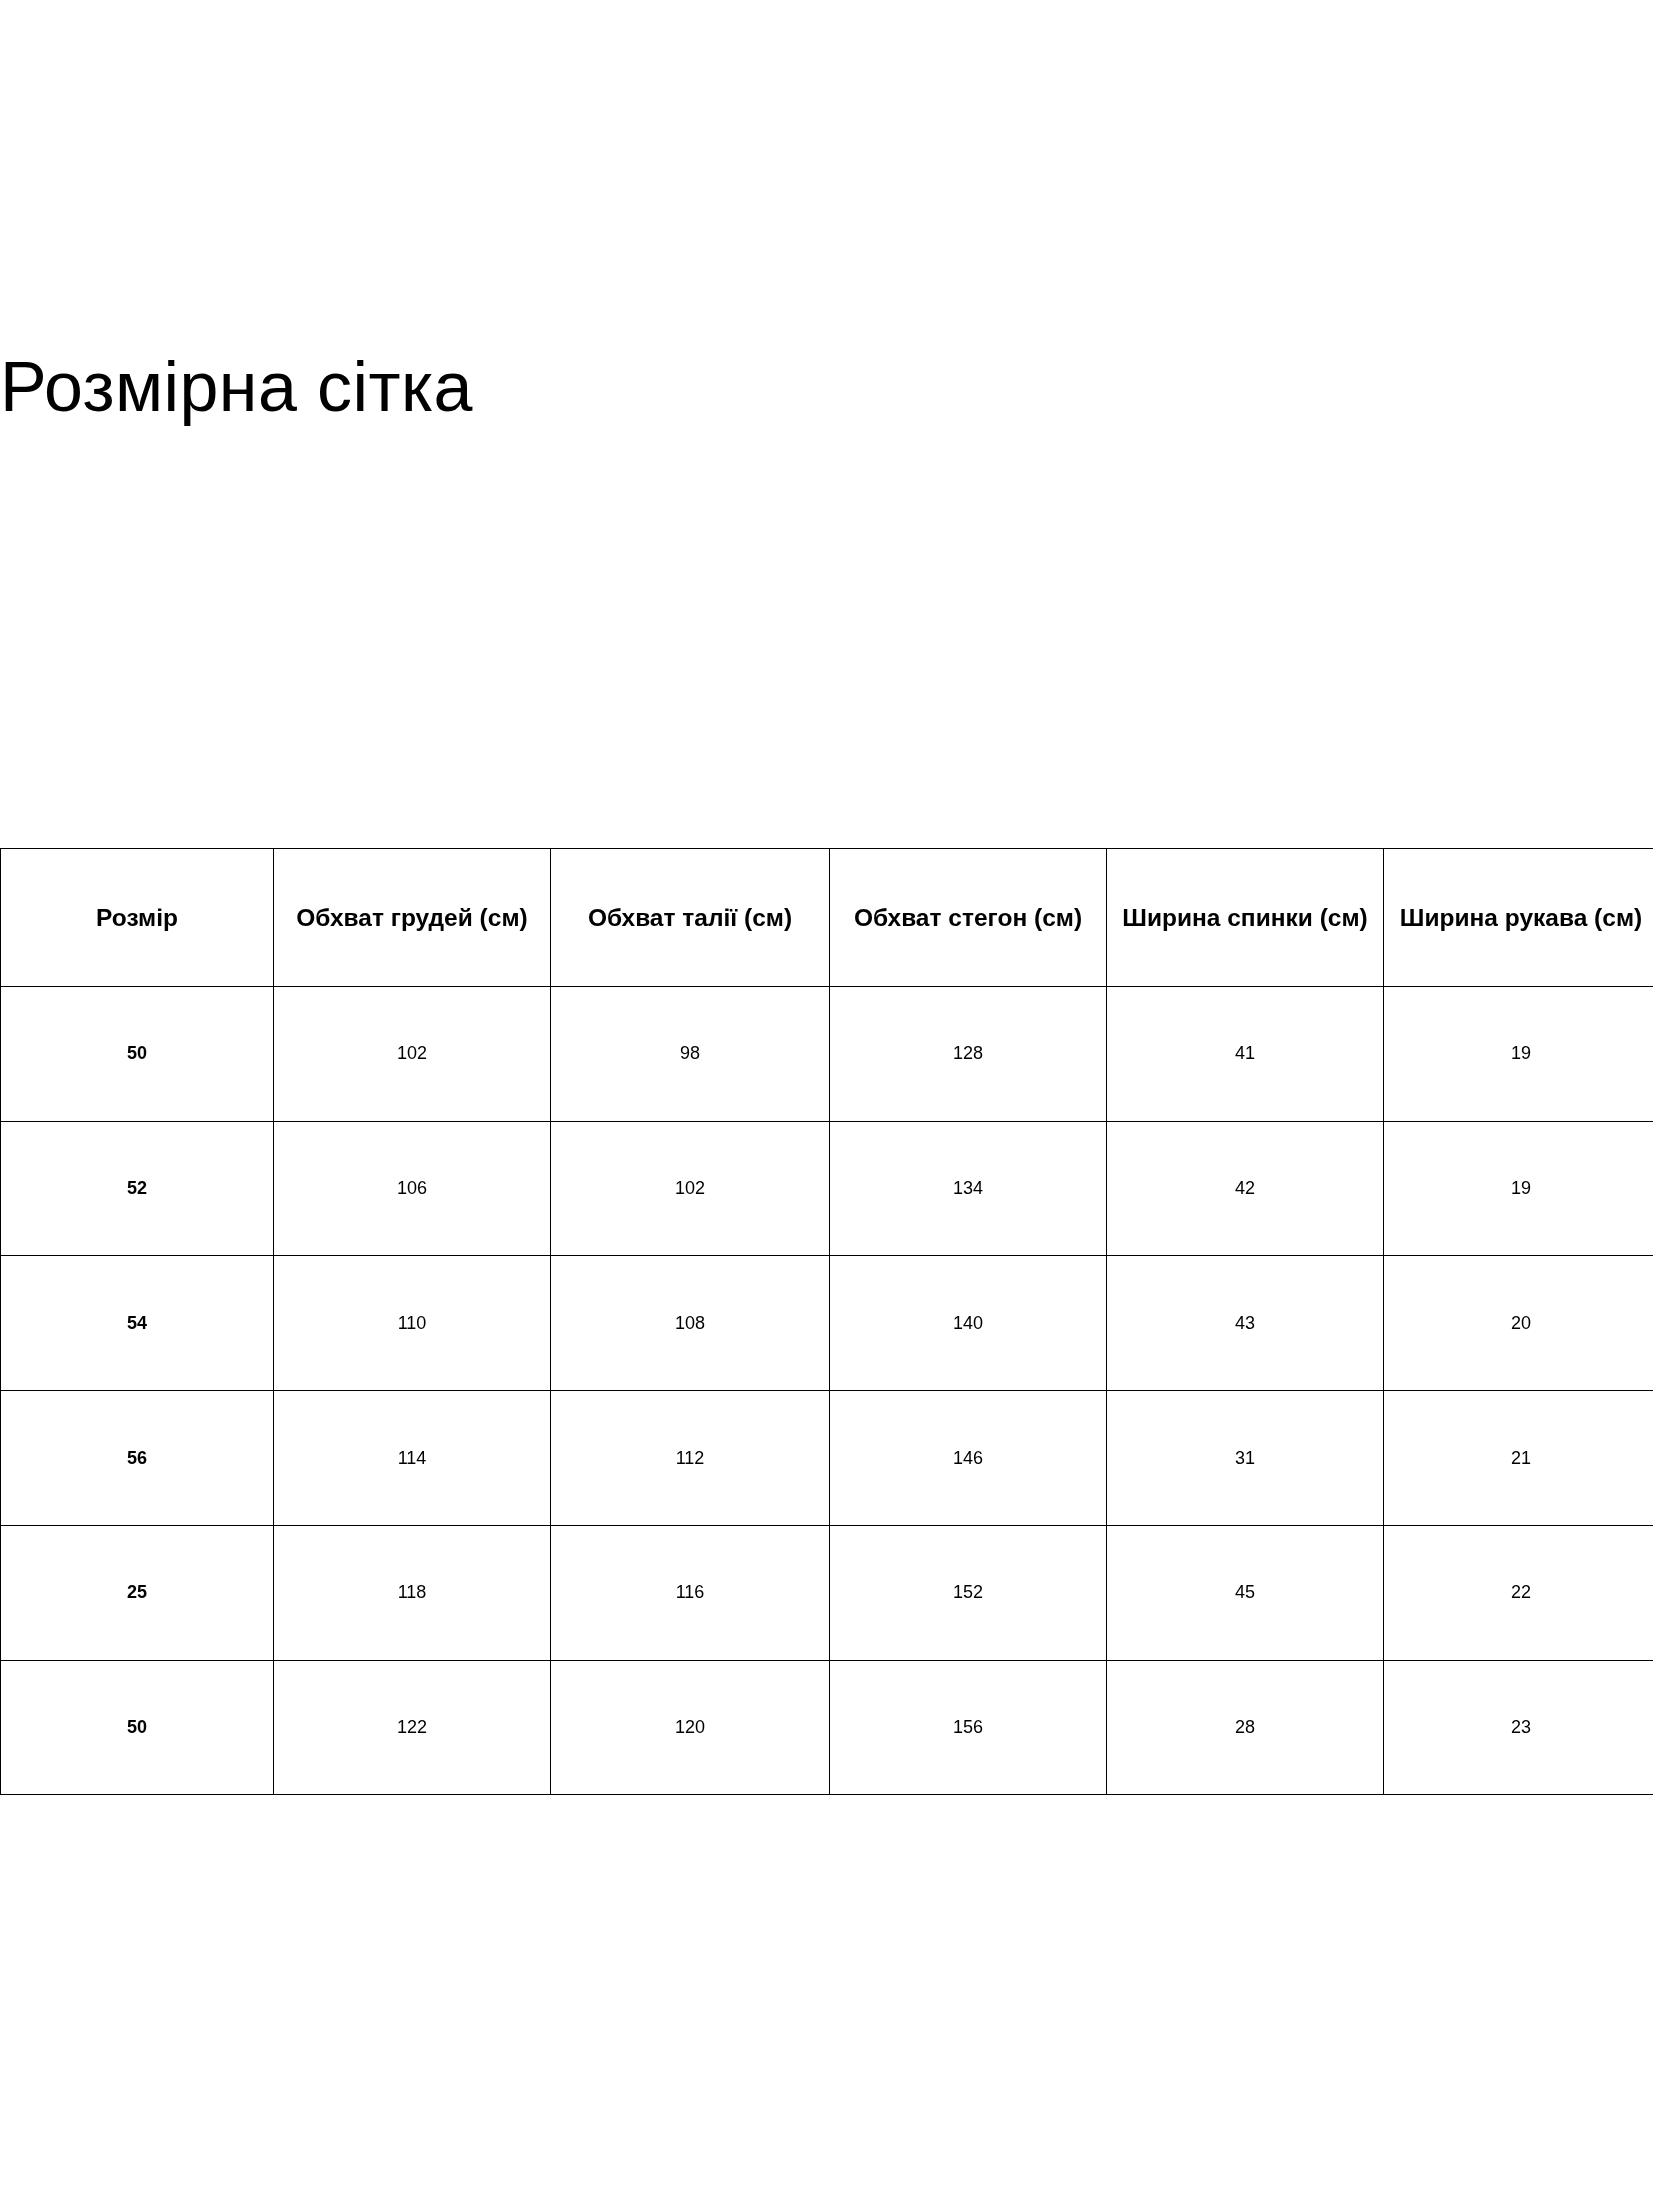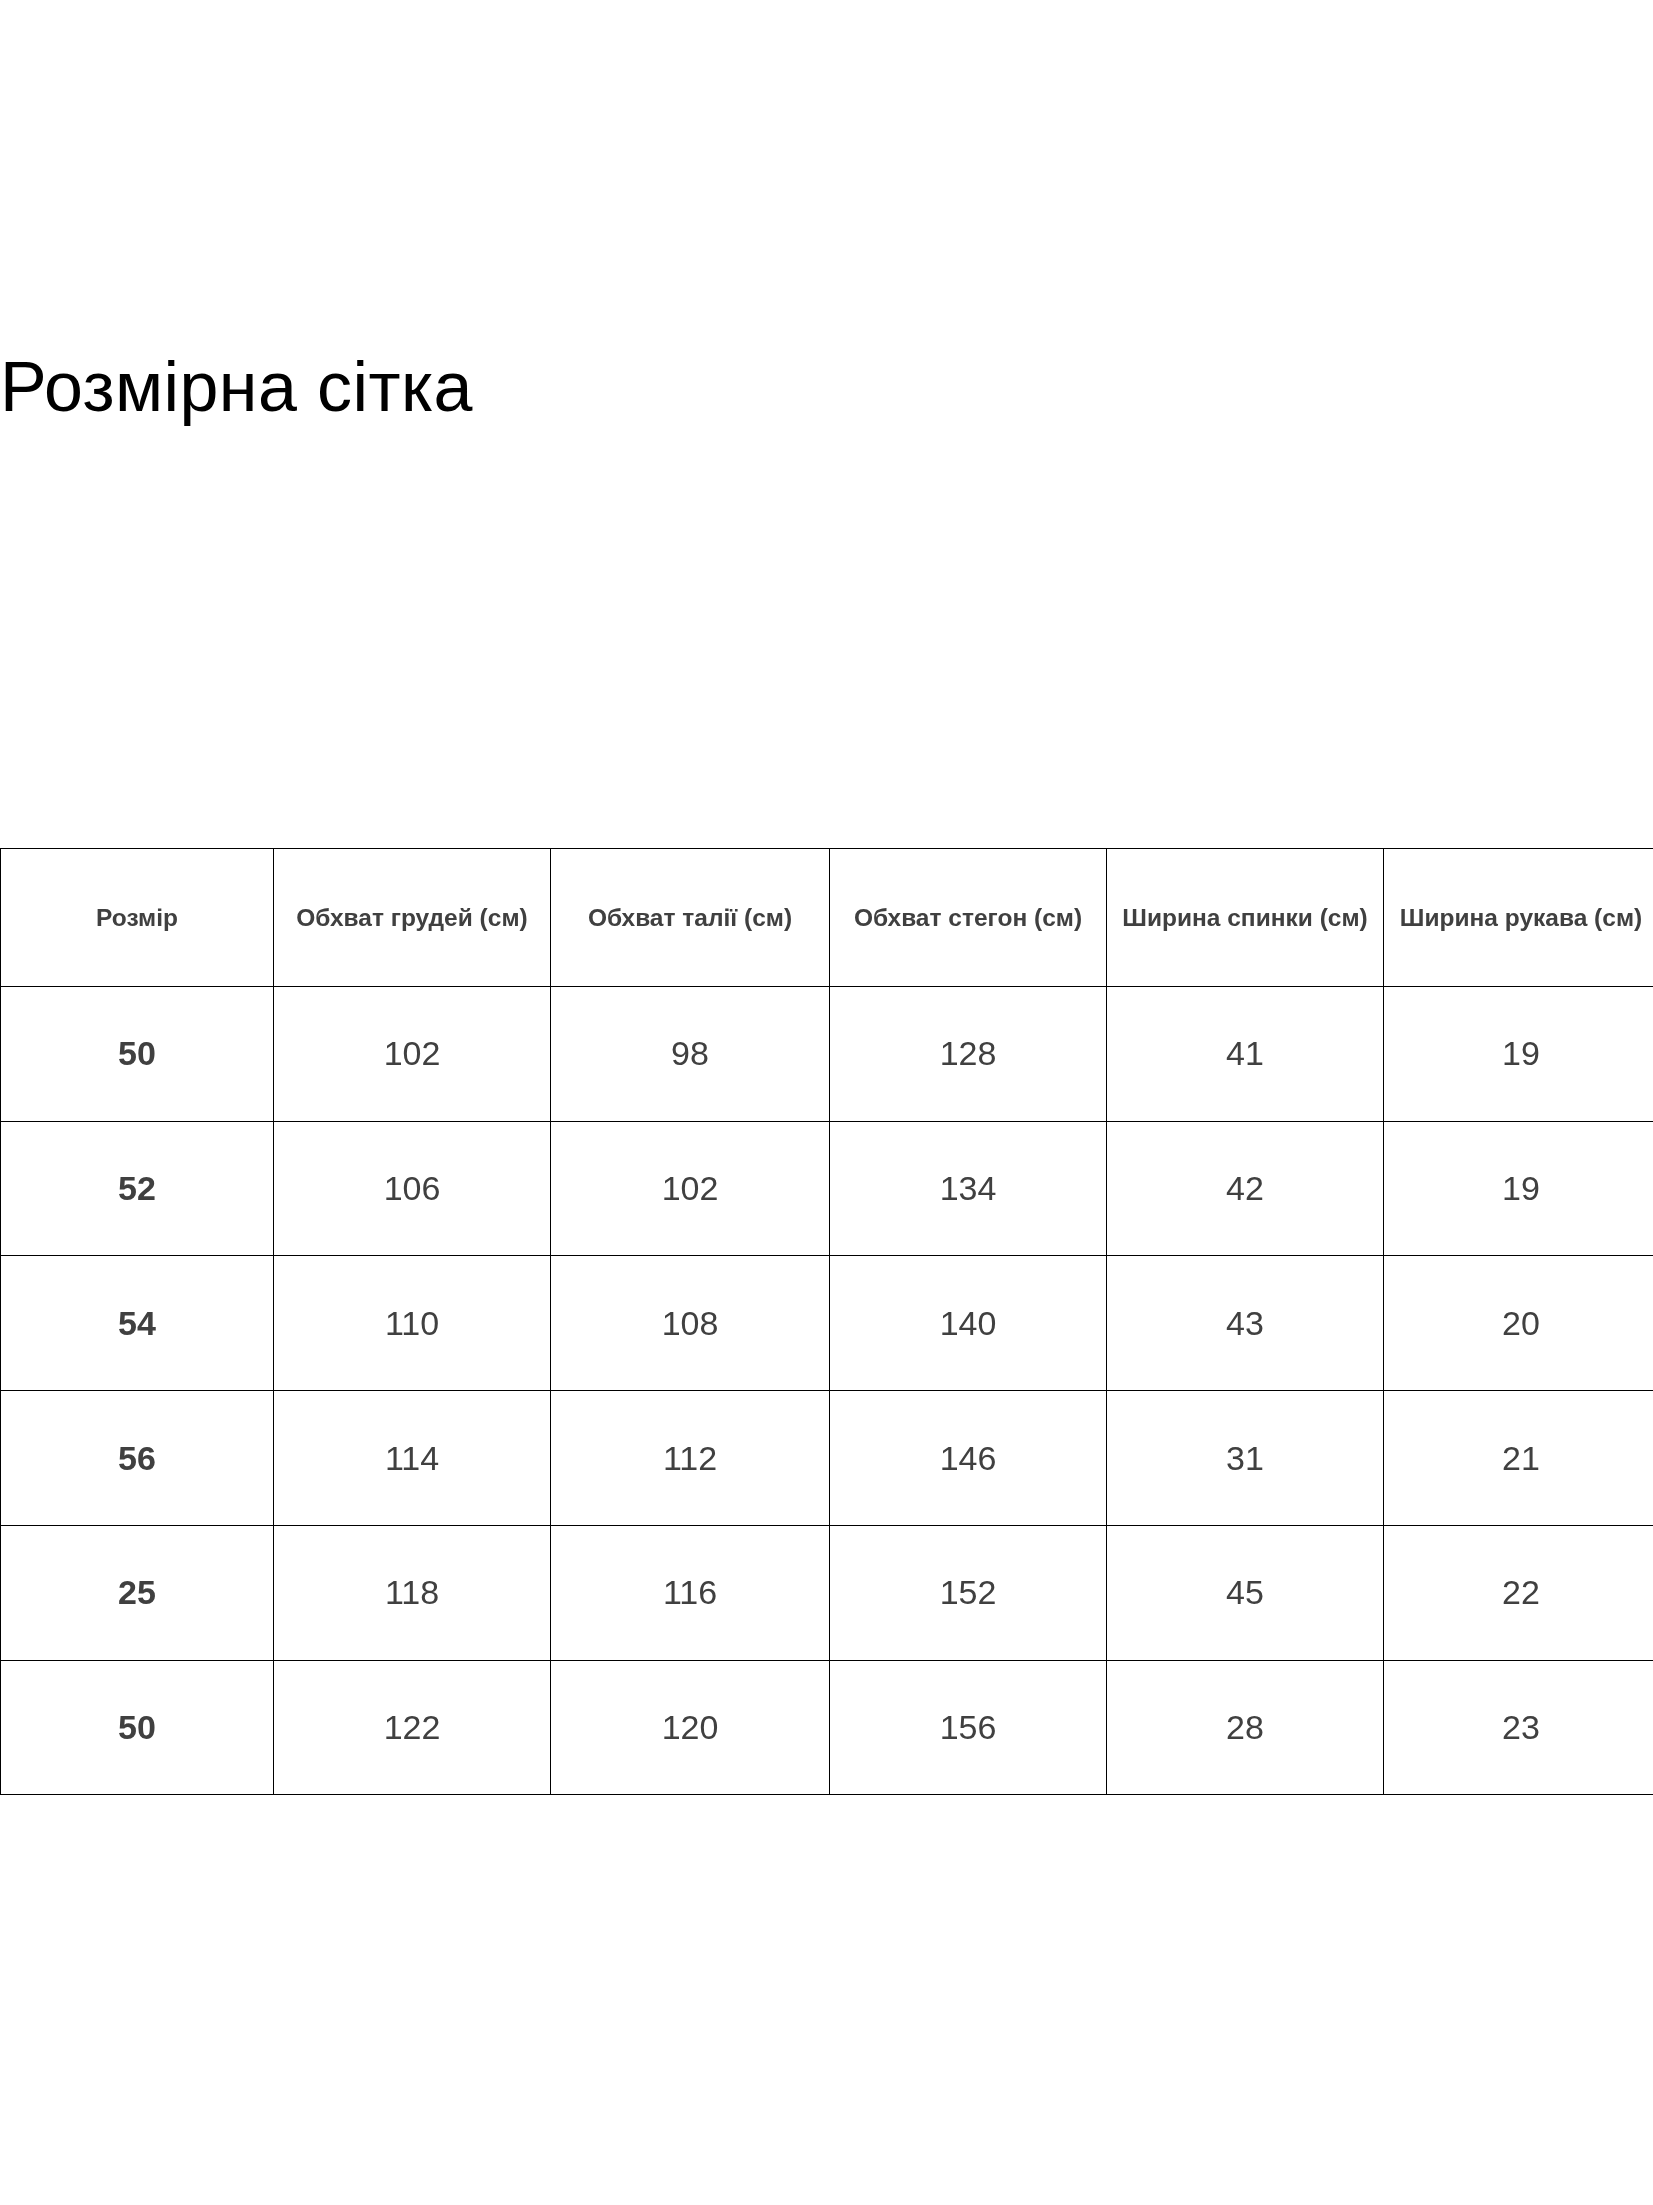--- a/index.html
+++ b/index.html
@@ -48,33 +48,33 @@
     width: 1658px;
     margin-left: 0px;
     table-layout: fixed;
   }
 
   table.size-grid th,
   table.size-grid td {
     border: 1.6px solid #000000;
     text-align: center;
     vertical-align: middle;
-    color: #404040;
+    color: #000000;
   }
 
   table.size-grid th {
     font-size: 24.5px;
     font-weight: bold;
     line-height: 1.35;
     height: 127px;
     padding: 4.9px 8.2px;
   }
 
   table.size-grid td {
-    font-size: 34px;
+    font-size: 18px;
     font-weight: normal;
     height: 124px;
     padding: 4.9px 8.2px;
   }
 
   table.size-grid td.size-cell {
     font-weight: bold;
   }
 
   

